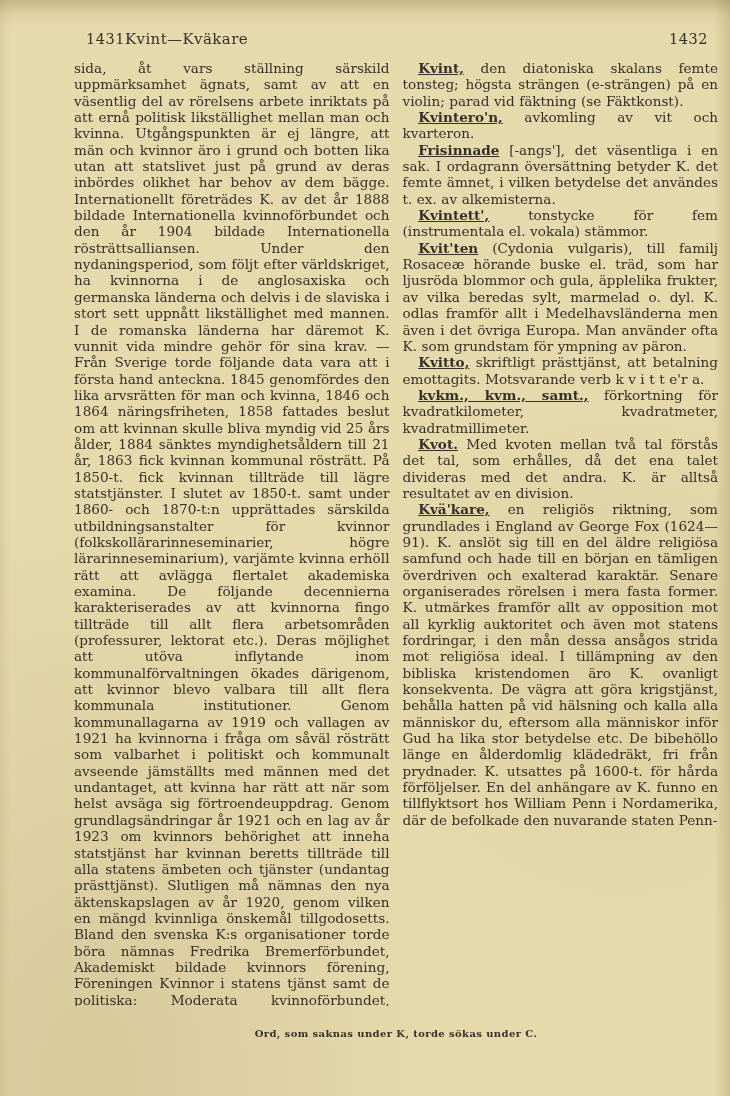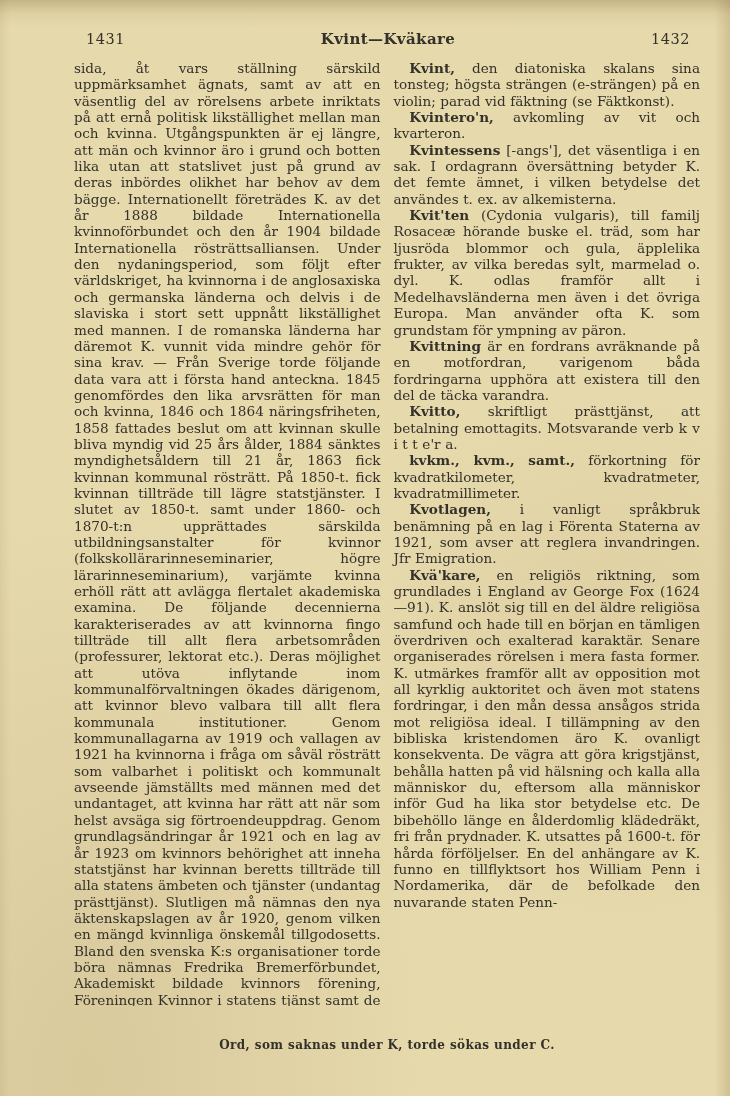--- a/index.html
+++ b/index.html
@@ -1,62 +1,62 @@
 <!DOCTYPE html>
 <html lang="sv"><head>
 <meta charset="utf-8">
 <style>
   html,body{margin:0;padding:0;background:#b9b09a;}
   .page{
     position:relative;
     width:730px;height:1096px;
     margin:0 auto;
     box-sizing:border-box;
-    padding:30px 30px 0 74px;
+    padding:30px 12px 0 74px;
     background:
       linear-gradient(180deg, rgba(130,105,55,0.32) 0, rgba(130,105,55,0.07) 14px, rgba(0,0,0,0) 28px),
       linear-gradient(270deg, rgba(130,105,55,0.22) 0, rgba(0,0,0,0) 16px),
       linear-gradient(90deg, rgba(130,105,55,0.10) 0, rgba(0,0,0,0) 10px),
       radial-gradient(ellipse at 12% 98%, rgba(145,120,70,0.16), rgba(0,0,0,0) 38%),
       radial-gradient(ellipse at 85% 60%, rgba(145,120,70,0.10), rgba(0,0,0,0) 30%),
       #e6d9ac;
     overflow:hidden;
     font-family:"DejaVu Serif","Liberation Serif",serif;
     color:#34312a;
   }
   .header{
     display:flex;align-items:baseline;
     padding:0 10px 0 12px;
     margin-bottom:12px;
   }
   .pgnum{font-size:14.5px;letter-spacing:0.5px;}
   .running-title{
-    flex:1;text-align:center;
-    font-weight:bold;font-size:15px;letter-spacing:0.4px;
+    flex:1;text-align:left;
+    font-weight:normal;font-size:15px;letter-spacing:0.4px;
   }
   .columns{
     display:flex;gap:13px;
     height:946px;overflow:hidden;
   }
   .col{flex:1;min-width:0;}
   .col p{
     margin:0;
     font-size:13.6px;
     line-height:16.35px;
     text-align:justify;
     hyphens:auto;-webkit-hyphens:auto;
     word-spacing:0.2px;
   }
   .entry{text-indent:1.15em;}
-  .term{font-weight:bold;}
+  .term{font-weight:bold;text-decoration:underline;}
   .footer{
-    margin-top:32px;
+    margin-top:22px;
     text-align:center;
     font-weight:bold;
-    font-size:12px;
+    font-size:10px;
     letter-spacing:0.4px;
   }
 </style>
 </head>
 <body>
 
 <div class="page">
 
   <div class="header">
     <span class="pgnum">1431</span>
@@ -64,28 +64,28 @@
     <span class="pgnum">1432</span>
   </div>
 
   <div class="columns">
 
     <div class="col">
       <p>sida, åt vars ställning särskild uppmärksamhet ägnats, samt av att en väsentlig del av rörelsens arbete inriktats på att ernå politisk likställighet mellan man och kvinna. Utgångspunkten är ej längre, att män och kvinnor äro i grund och botten lika utan att statslivet just på grund av deras inbördes olikhet har behov av dem bägge. Internationellt företrädes K. av det år 1888 bildade Internationella kvinnoförbundet och den år 1904 bildade Internationella rösträttsalliansen. Under den nydaningsperiod, som följt efter världskriget, ha kvinnorna i de anglosaxiska och germanska länderna och delvis i de slaviska i stort sett uppnått likställighet med mannen. I de romanska länderna har däremot K. vunnit vida mindre gehör för sina krav. — Från Sverige torde följande data vara att i första hand anteckna. 1845 genomfördes den lika arvsrätten för man och kvinna, 1846 och 1864 näringsfriheten, 1858 fattades beslut om att kvinnan skulle bliva myndig vid 25 års ålder, 1884 sänktes myndighetsåldern till 21 år, 1863 fick kvinnan kommunal rösträtt. På 1850-t. fick kvinnan tillträde till lägre statstjänster. I slutet av 1850-t. samt under 1860- och 1870-t:n upprättades särskilda utbildningsanstalter för kvinnor (folkskollärarinneseminarier, högre lärarinneseminarium), varjämte kvinna erhöll rätt att avlägga flertalet akademiska examina. De följande decennierna karakteriserades av att kvinnorna fingo tillträde till allt flera arbetsområden (professurer, lektorat etc.). Deras möjlighet att utöva inflytande inom kommunalförvaltningen ökades därigenom, att kvinnor blevo valbara till allt flera kommunala institutioner. Genom kommunallagarna av 1919 och vallagen av 1921 ha kvinnorna i fråga om såväl rösträtt som valbarhet i politiskt och kommunalt avseende jämställts med männen med det undantaget, att kvinna har rätt att när som helst avsäga sig förtroendeuppdrag. Genom grundlagsändringar år 1921 och en lag av år 1923 om kvinnors behörighet att inneha statstjänst har kvinnan beretts tillträde till alla statens ämbeten och tjänster (undantag prästtjänst). Slutligen må nämnas den nya äktenskapslagen av år 1920, genom vilken en mängd kvinnliga önskemål tillgodosetts. Bland den svenska K:s organisationer torde böra nämnas Fredrika Bremerförbundet, Akademiskt bildade kvinnors förening, Föreningen Kvinnor i statens tjänst samt de politiska: Moderata kvinnoförbundet, Frisinnade kvinnors riksförbund samt Sveriges socialdemokratiska kvinnoförbund.</p>
     </div>
 
     <div class="col">
-      <p class="entry"><span class="term">Kvint,</span> <span>den diatoniska skalans sina tonsteg; högsta strängen (e-strängen) på en violin; parad vid fäktning (se Fäktkonst).</span></p>
+      <p class="entry"><span class="term">Kvint,</span> <span>den diatoniska skalans femte tonsteg; högsta strängen (e-strängen) på en violin; parad vid fäktning (se Fäktkonst).</span></p>
       <p class="entry"><span class="term">Kvintero'n,</span> <span>avkomling av vit och kvarteron.</span></p>
-      <p class="entry"><span class="term">Kvintessens</span> <span>[-angs'], det väsentliga i en sak. I ordagrann översättning betyder K. det femte ämnet, i vilken betydelse det användes t. ex. av alkemisterna.</span></p>
+      <p class="entry"><span class="term">Frisinnade</span> <span>[-angs'], det väsentliga i en sak. I ordagrann översättning betyder K. det femte ämnet, i vilken betydelse det användes t. ex. av alkemisterna.</span></p>
+      <p class="entry"><span class="term">Kvintett',</span> <span>tonstycke för fem (instrumentala el. vokala) stämmor.</span></p>
       <p class="entry"><span class="term">Kvit'ten</span> <span>(Cydonia vulgaris), till familj Rosaceæ hörande buske el. träd, som har ljusröda blommor och gula, äpplelika frukter, av vilka beredas sylt, marmelad o. dyl. K. odlas framför allt i Medelhavsländerna men även i det övriga Europa. Man använder ofta K. som grundstam för ympning av päron.</span></p>
-      <p class="entry"><span class="term">Kvittning</span> <span>är en fordrans avräknande på en motfordran, varigenom båda fordringarna upphöra att existera till den del de täcka varandra.</span></p>
       <p class="entry"><span class="term">Kvitto,</span> <span>skriftligt prästtjänst, att betalning emottagits. Motsvarande verb k v i t t e'r a.</span></p>
       <p class="entry"><span class="term">kvkm., kvm., samt.,</span> <span>förkortning för kvadratkilometer, kvadratmeter, kvadratmillimeter.</span></p>
-      <p class="entry"><span class="term">Kvotlagen,</span> <span>i vanligt språkbruk benämning på en lag i Förenta Staterna av 1921, som avser att reglera invandringen. Jfr Emigration.</span></p>
+      <p class="entry"><span class="term">Kvot.</span> <span>Med kvoten mellan två tal förstås det tal, som erhålles, då det ena talet divideras med det andra. K. är alltså resultatet av en division.</span></p>
       <p class="entry"><span class="term">Kvä'kare,</span> <span>en religiös riktning, som grundlades i England av George Fox (1624—91). K. anslöt sig till en del äldre religiösa samfund och hade till en början en tämligen överdriven och exalterad karaktär. Senare organiserades rörelsen i mera fasta former. K. utmärkes framför allt av opposition mot all kyrklig auktoritet och även mot statens fordringar, i den mån dessa ansågos strida mot religiösa ideal. I tillämpning av den bibliska kristendomen äro K. ovanligt konsekventa. De vägra att göra krigstjänst, behålla hatten på vid hälsning och kalla alla människor du, eftersom alla människor inför Gud ha lika stor betydelse etc. De bibehöllo länge en ålderdomlig klädedräkt, fri från prydnader. K. utsattes på 1600-t. för hårda förföljelser. En del anhängare av K. funno en tillflyktsort hos William Penn i Nordamerika, där de befolkade den nuvarande staten Penn-</span></p>
     </div>
 
   </div>
 
   <div class="footer">Ord, som saknas under K, torde sökas under C.</div>
 
 </div>
 
 </body></html>

